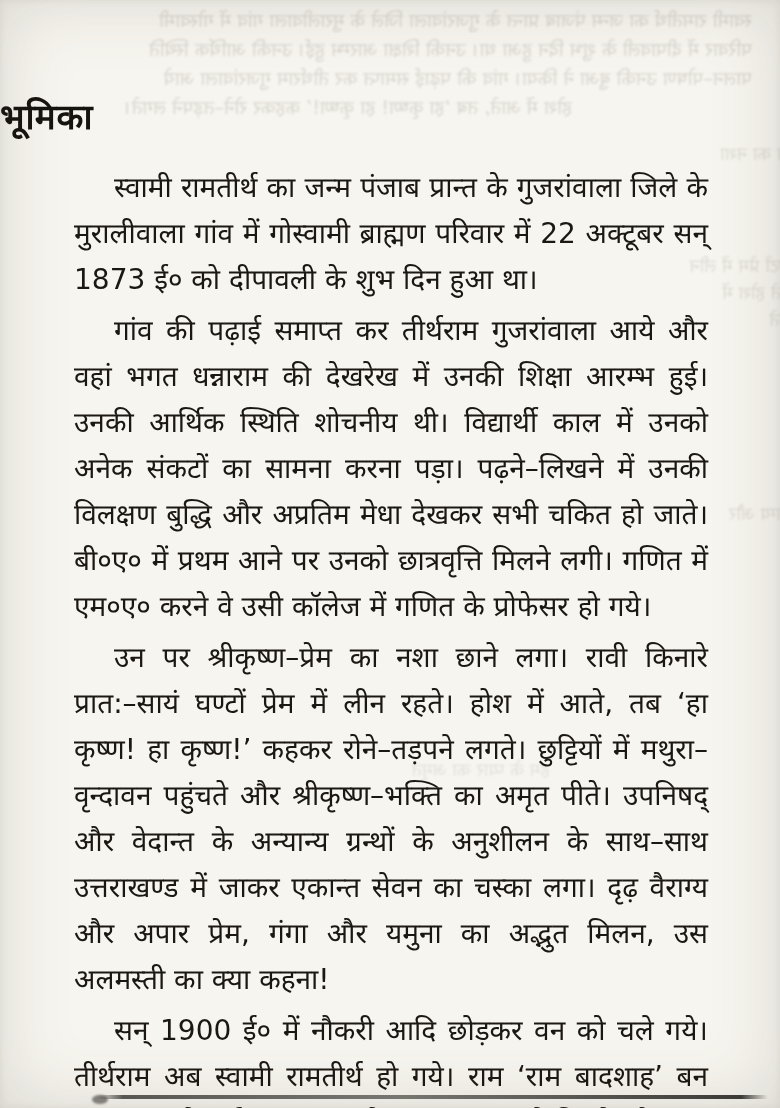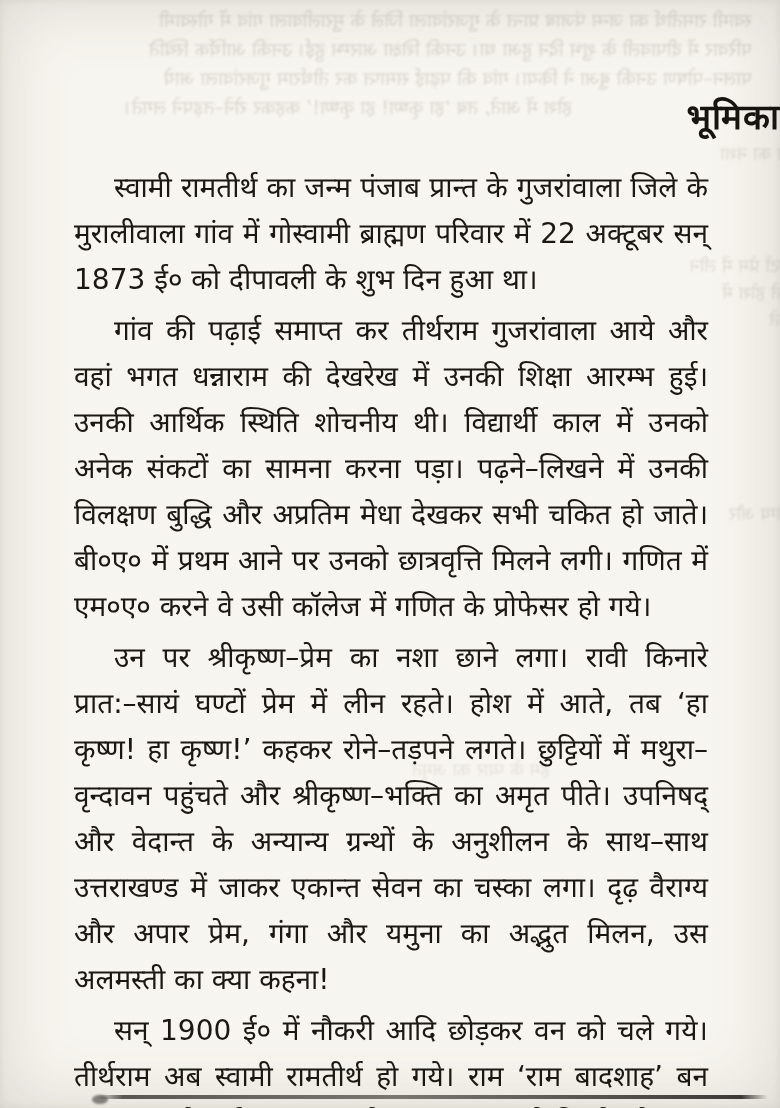--- a/index.html
+++ b/index.html
@@ -49,21 +49,21 @@
     pointer-events: none;
   }
   .frag-1 { top: 140px; }
   .frag-2 { top: 252px; height: 84px; white-space: normal; }
   .frag-3 { top: 500px; }
   .frag-4 { top: 756px; width: 210px; right: 230px; opacity: 0.14; }
   .title {
     position: relative;
     margin: 0;
     padding-top: 92px;
-    text-align: right;
+    text-align: left;
     font-size: 35px;
     font-weight: bold;
     color: #171410;
     letter-spacing: 1px;
   }
   .body-text {
     position: relative;
     margin: 26px 72px 0 74px;
     font-size: 28px;
     line-height: 46px;

